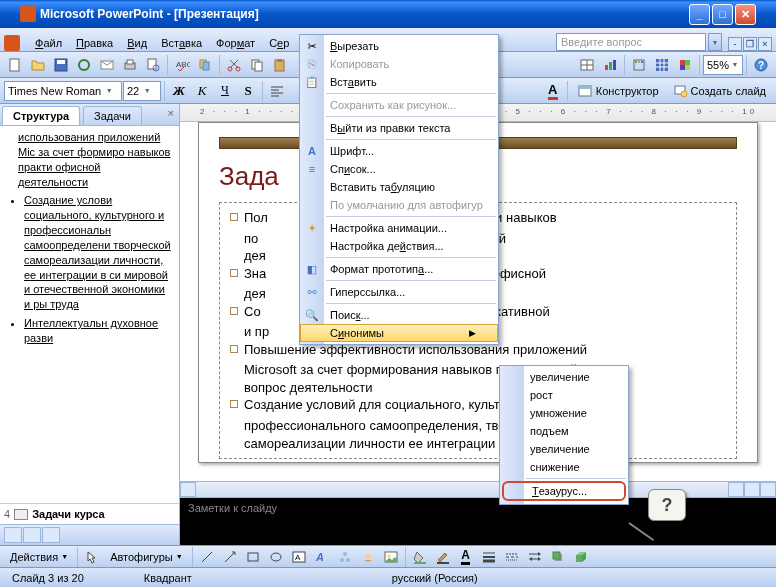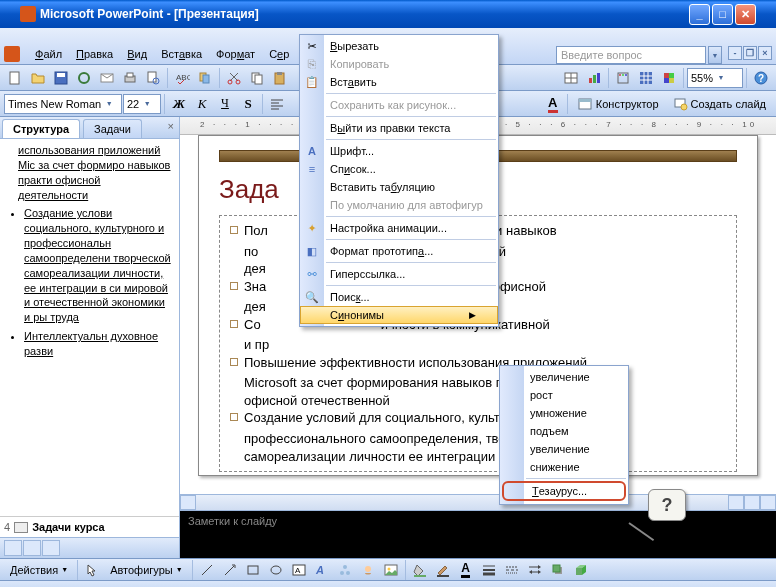--- a/index.html
+++ b/index.html
@@ -8,21 +8,21 @@
 
 .titlebar { background: linear-gradient(to bottom, #0058c8 0%, #3d8fff 8%, #0856c7 50%, #0048b5 100%); height: 28px; display: flex; align-items: center; padding: 0 20px; color: #fff; }
 .titlebar .app-icon { width: 16px; height: 16px; background: #d5551a; margin-right: 4px; border-radius: 2px; }
 .titlebar .title { font-weight: bold; font-size: 12px; flex: 1; }
 .winbtns { display: flex; gap: 2px; }
 .winbtn { width: 21px; height: 21px; border-radius: 3px; border: 1px solid #fff; display: flex; align-items: center; justify-content: center; font-weight: bold; color: #fff; font-size: 11px; }
 .winbtn.min, .winbtn.max { background: linear-gradient(to bottom, #72a8ff, #2d6fd9); }
 .winbtn.close { background: linear-gradient(to bottom, #f5947c, #d04a2e); }
 
 
-.menubar { background: linear-gradient(to bottom, #e6eefc, #c3d6f5); height: 24px; display: flex; align-items: flex-start; padding: 18px 4px; border-bottom: 1px solid #7b9ac7; }
+.menubar { background: linear-gradient(to bottom, #e6eefc, #c3d6f5); height: 24px; display: flex; align-items: flex-end; padding: 0 4px; border-bottom: 1px solid #7b9ac7; }
 .menubar .mdi-icon { width: 16px; height: 16px; background: #d5551a; margin-right: 8px; border-radius: 2px; }
 .menubar .menu-item { padding: 2px 7px; cursor: default; }
 .menubar .menu-item u { text-decoration: underline; }
 .menubar .help-box { width: 150px; height: 18px; background: #fff; border: 1px solid #7b9ac7; margin-left: auto; margin-right: 2px; padding: 1px 4px; color: #999; display: flex; align-items: center; }
 .menubar .help-dd { width: 14px; height: 18px; background: linear-gradient(to bottom,#dce8fb,#b0c8ec); border: 1px solid #7b9ac7; display: flex; align-items: center; justify-content: center; font-size: 7px; color: #4a6a9c; }
 .mdi-btns { display: flex; gap: 1px; margin-left: 6px; }
 .mdi-btn { width: 14px; height: 14px; border: 1px solid #7b9ac7; background: #dce8fb; font-size: 9px; display: flex; align-items: center; justify-content: center; color: #4a6a9c; font-weight: bold; }
 
 
 .toolbar { background: linear-gradient(to bottom, #e1ebfb, #bcd1f0); height: 26px; display: flex; align-items: center; padding: 0 4px; gap: 1px; border-bottom: 1px solid #7b9ac7; }
@@ -228,21 +228,21 @@
     </div>
   <div class="tbtn">
       <svg viewBox="0 0 16 16">
         <rect x="3" y="3" width="5" height="5" fill="#c44"></rect>
         <rect x="8" y="3" width="5" height="5" fill="#4c4"></rect>
         <rect x="3" y="8" width="5" height="5" fill="#44c"></rect>
         <rect x="8" y="8" width="5" height="5" fill="#cc4"></rect>
       </svg>
     </div>
   <div class="tsep"></div>
-  <div class="combo" style="width:56px">
+  <div class="combo" style="width:40px">
       <span>55%</span>
       <span class="dd">▼</span>
     </div>
   <div class="tsep"></div>
   <div class="tbtn">
       <svg viewBox="0 0 16 16">
         <circle cx="8" cy="8" r="6" fill="#4a8fd8" stroke="#2a5fa8"></circle>
         <text x="5" y="12" fill="#fff" font-size="10" font-weight="bold">?</text>
       </svg>
     </div>
@@ -346,21 +346,21 @@
           <div class="bullet">
               <span class="sq"></span>
               <span><span>Со</span><span style="display:inline-block;width:120px"></span><span>ичности в коммуникативной</span></span>
             </div>
           <div style="margin-left:14px"><span>и пр</span></div>
           <div class="bullet">
               <span class="sq"></span>
               <span>Повышение эффективности использования приложений</span>
             </div>
           <div style="margin-left:14px">Microsoft за счет формирования навыков практической</div>
-          <div style="margin-left:14px">офисной отечественной</div>
+          <div style="margin-left:14px">вопрос деятельности</div>
           <div class="bullet">
               <span class="sq"></span>
               <span>Создание условий для социального, культурного и</span>
             </div>
           <div style="margin-left:14px">профессионального самоопределения, творческой</div>
           <div style="margin-left:14px">самореализации личности ее интеграции в мировой и</div>
         </div>
       </div>
     </div>
     <div class="hscroll">
@@ -537,20 +537,23 @@
     <div class="item">
         <span>Вставить та<u>б</u>уляцию</span>
       </div>
     <div class="item disabled">
         <span>По умолчанию для автофигур</span>
       </div>
     <div class="sep"></div>
     <div class="item">
         <span class="ico" style="color:#d8a030">✦</span>
         <span>Настройка анимации...</span>
+      </div>
+    <div class="item">
+        <span>Настройка де<u>й</u>ствия...</span>
       </div>
     <div class="sep"></div>
     <div class="item">
         <span class="ico" style="color:#4a6fbf">◧</span>
         <span>Формат прототип<u>а</u>...</span>
       </div>
     <div class="sep"></div>
     <div class="item">
         <span class="ico" style="color:#4a8fd8">⚯</span>
         <span>Гиперссылка...</span>

